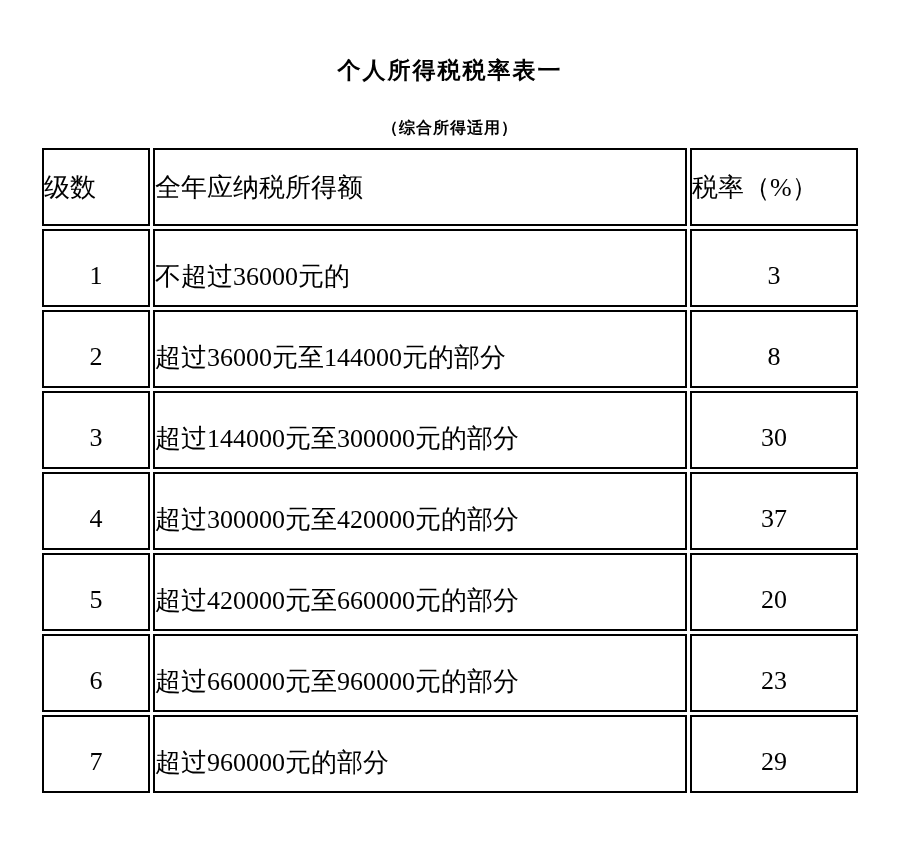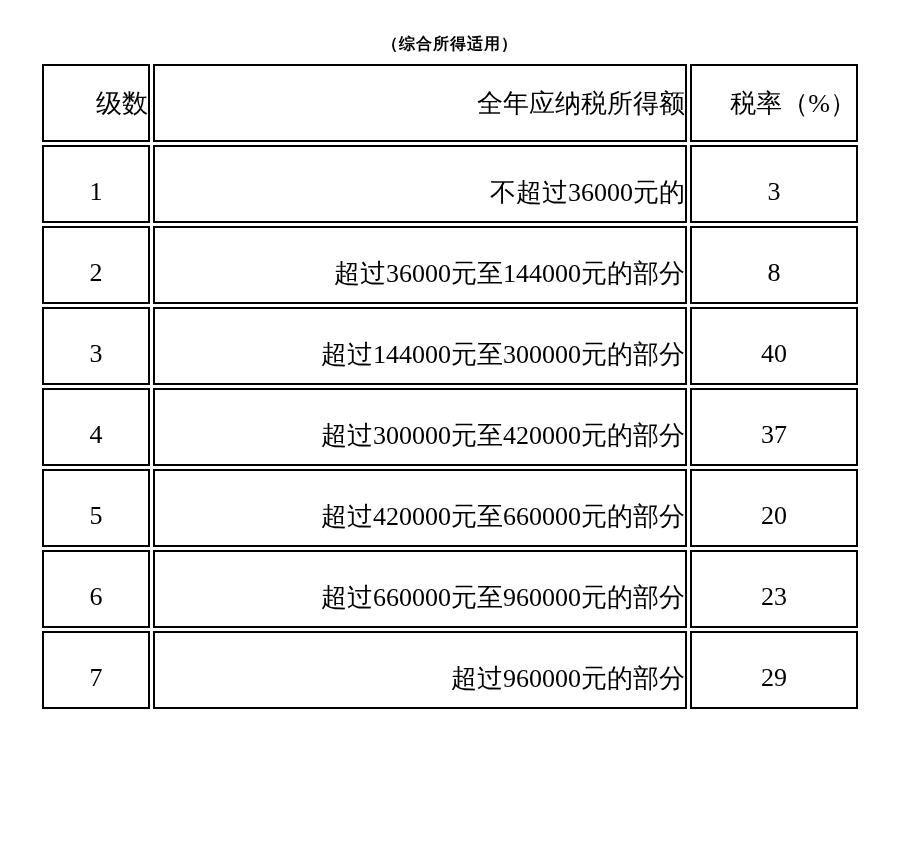--- a/index.html
+++ b/index.html
@@ -59,38 +59,39 @@
     height: 78px;
     background: #ffffff;
     font-family: "Liberation Serif", "DejaVu Serif", serif;
     font-weight: normal;
     font-size: 26px;
     color: #000000;
     vertical-align: middle;
     padding: 0;
   }
   table.tax-table th {
-    text-align: right;
+    text-align: left;
   }
   table.tax-table td {
     padding-top: 16px;
   }
   td.cell-level, td.cell-rate {
     text-align: center;
   }
   td.cell-income {
-    text-align: right;
+    text-align: left;
     padding-left: 9px;
   }
 </style>
 </head>
 <body>
 
 <div class="page">
 
+  <h1 class="doc-title">个人所得税税率表一</h1>
 
   <h2 class="doc-subtitle">（综合所得适用）</h2>
 
   <table class="tax-table">
     <colgroup>
       <col class="col-level">
       <col class="col-income">
       <col class="col-rate">
     </colgroup>
     <thead>
@@ -107,21 +108,21 @@
         <td class="cell-rate">3</td>
       </tr>
       <tr>
         <td class="cell-level">2</td>
         <td class="cell-income">超过36000元至144000元的部分</td>
         <td class="cell-rate">8</td>
       </tr>
       <tr>
         <td class="cell-level">3</td>
         <td class="cell-income">超过144000元至300000元的部分</td>
-        <td class="cell-rate">40</td>
+        <td class="cell-rate">30</td>
       </tr>
       <tr>
         <td class="cell-level">4</td>
         <td class="cell-income">超过300000元至420000元的部分</td>
         <td class="cell-rate">37</td>
       </tr>
       <tr>
         <td class="cell-level">5</td>
         <td class="cell-income">超过420000元至660000元的部分</td>
         <td class="cell-rate">20</td>

